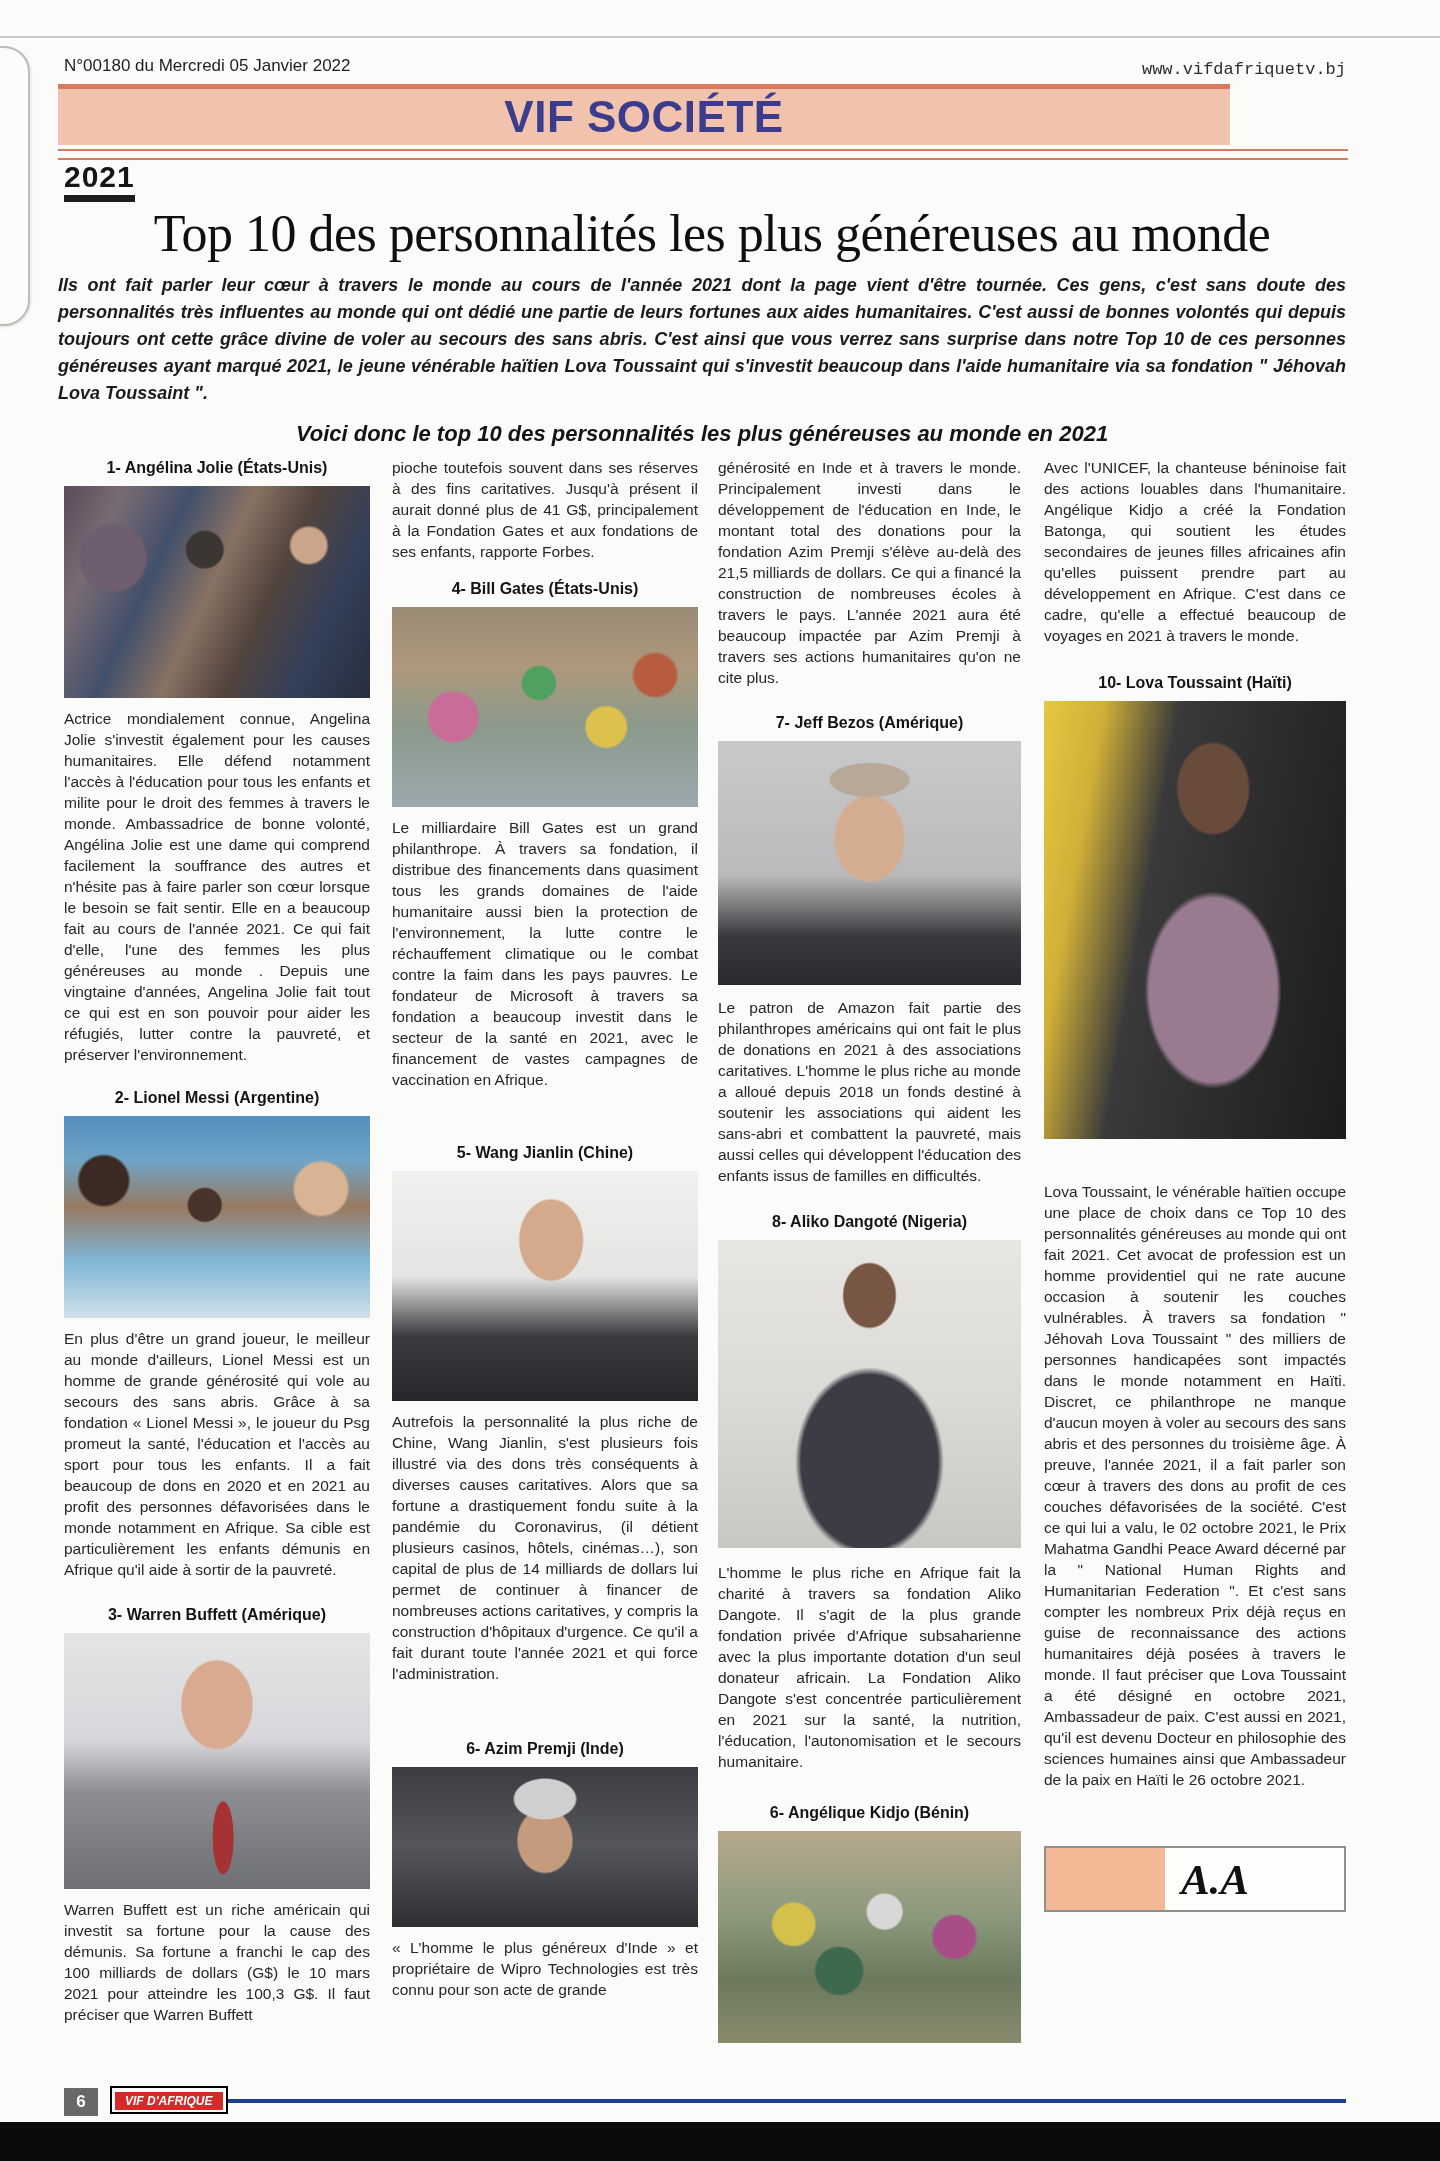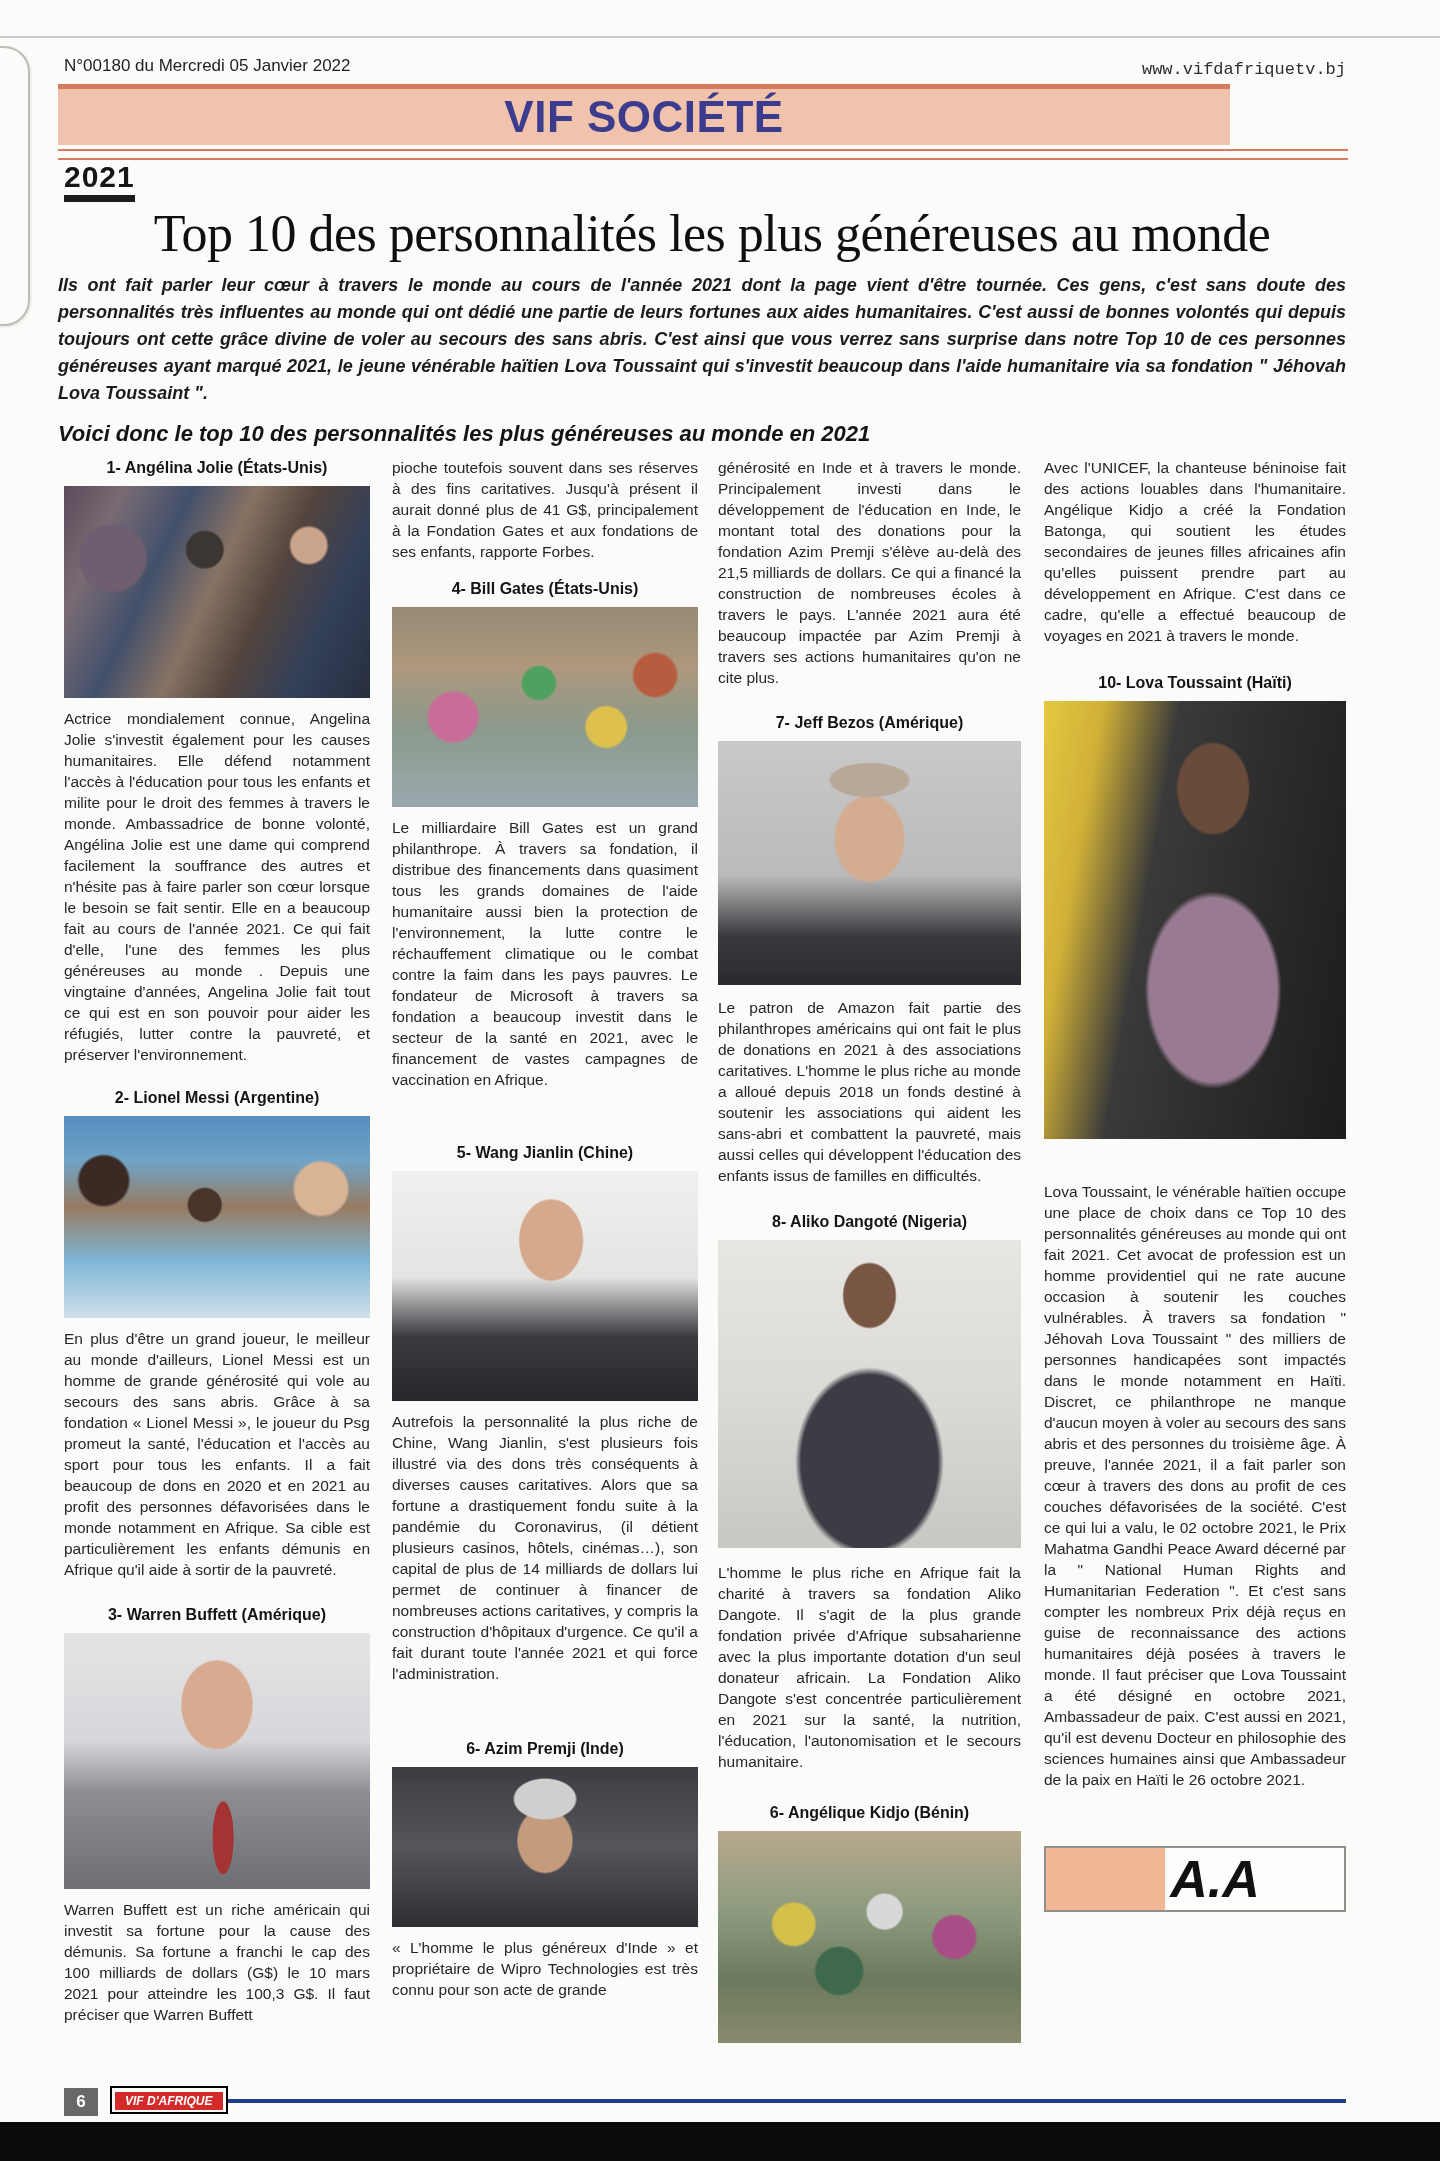--- a/index.html
+++ b/index.html
@@ -38,21 +38,21 @@
     position:absolute; left:58px; top:200px; width:1300px;
     font-family:"Liberation Serif", serif; font-size:52px; font-weight:normal;
     letter-spacing:-0.5px; color:#0f0f0f; white-space:nowrap;
   }
   .lead {
     position:absolute; left:58px; top:272px; width:1288px;
     font-size:18px; font-weight:bold; font-style:italic;
     line-height:27px; text-align:justify; color:#1b1b1b;
   }
   .subhead {
-    position:absolute; left:58px; top:421px; width:1288px; text-align:left;
+    position:absolute; left:58px; top:421px; width:1288px; text-align:center;
     font-size:22px; font-weight:bold; font-style:italic; color:#141414;
   }
 
   .col {
     position:absolute; top:457px; width:306px;
     font-size:15.5px; line-height:21px; text-align:justify; color:#262626;
   }
   .col1 { left:64px; }
   .col2 { left:392px; }
   .col3 { left:718px; width:303px; }
@@ -112,21 +112,21 @@
     radial-gradient(ellipse 60px 76px at 56% 20%, #6b4a38 0 58%, transparent 62%),
     radial-gradient(ellipse 118px 170px at 56% 66%, #9a7a92 0 54%, transparent 58%),
     linear-gradient(100deg,#e8c832 0%,#d4b02a 16%,#3a3a3a 36%,#2e2e2e 60%,#1c1c1c 100%); }
 
   .signature-box {
     margin-top:56px; height:62px; border:2px solid #8f8f8b;
     background:linear-gradient(90deg,#f2b795 0%,#f2b795 40%,#fdfdfc 40%);
     display:flex; align-items:center; justify-content:center;
   }
   .signature-text {
-    font-family:Liberation Sans, sans-serif; font-size:52px;
+    font-family:Liberation Serif, serif; font-size:43px;
     font-weight:bold; font-style:italic; color:#111;margin-left:40px;
   }
 
   .footer-pagenum {
     position:absolute; left:64px; top:2088px; width:34px; height:28px;
     background:#686868; color:#fff; font-size:17px; font-weight:bold;
     display:flex; align-items:center; justify-content:center;
   }
   .footer-brand {
     position:absolute; left:110px; top:2086px; z-index:2;

